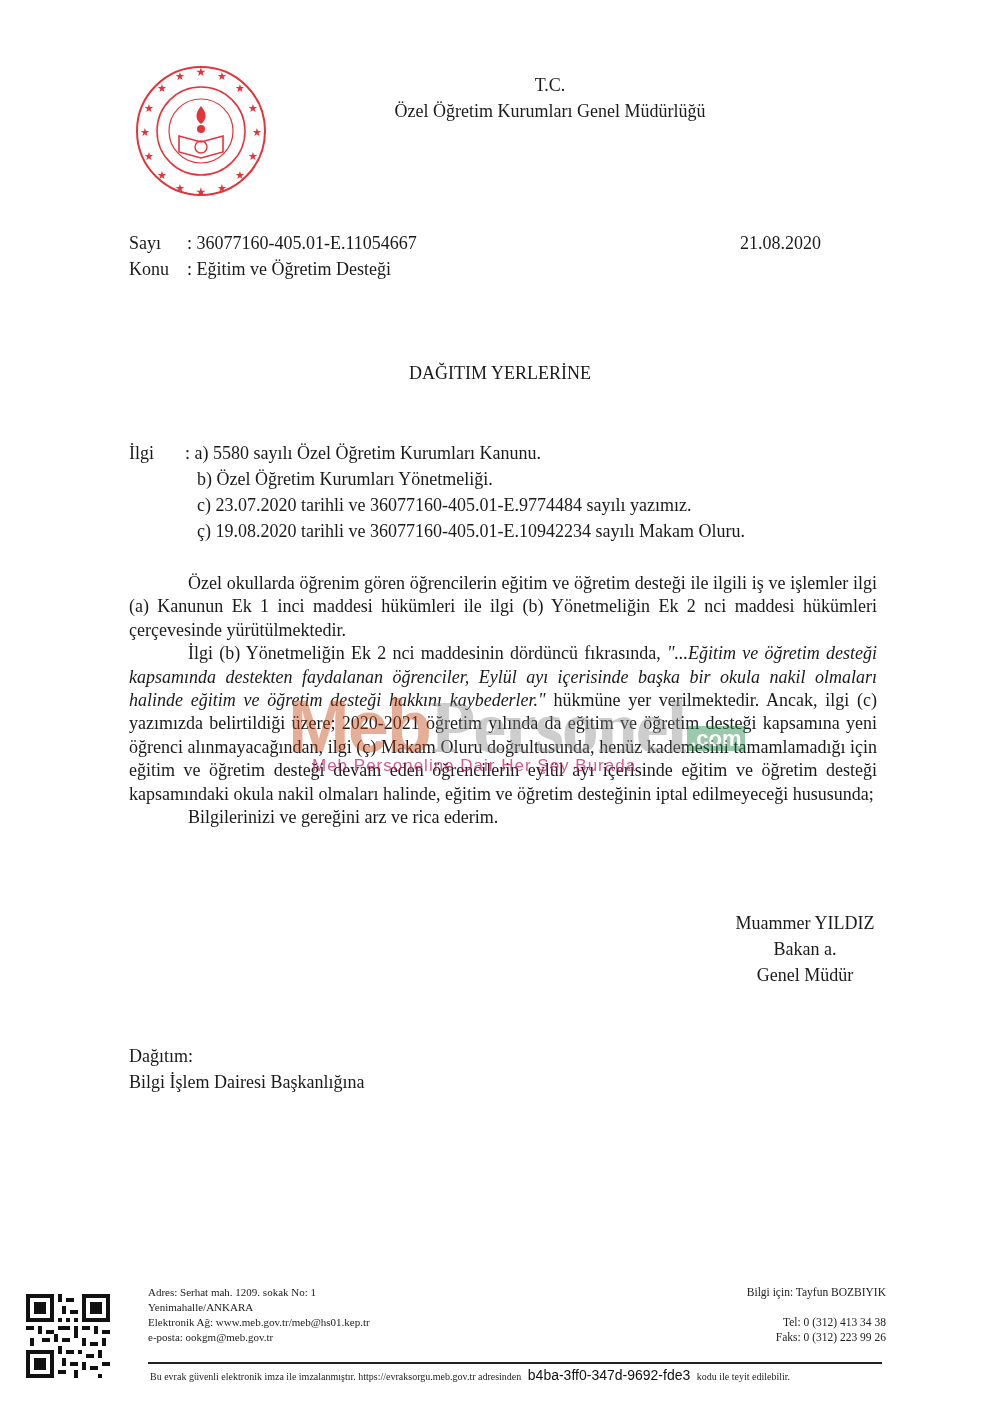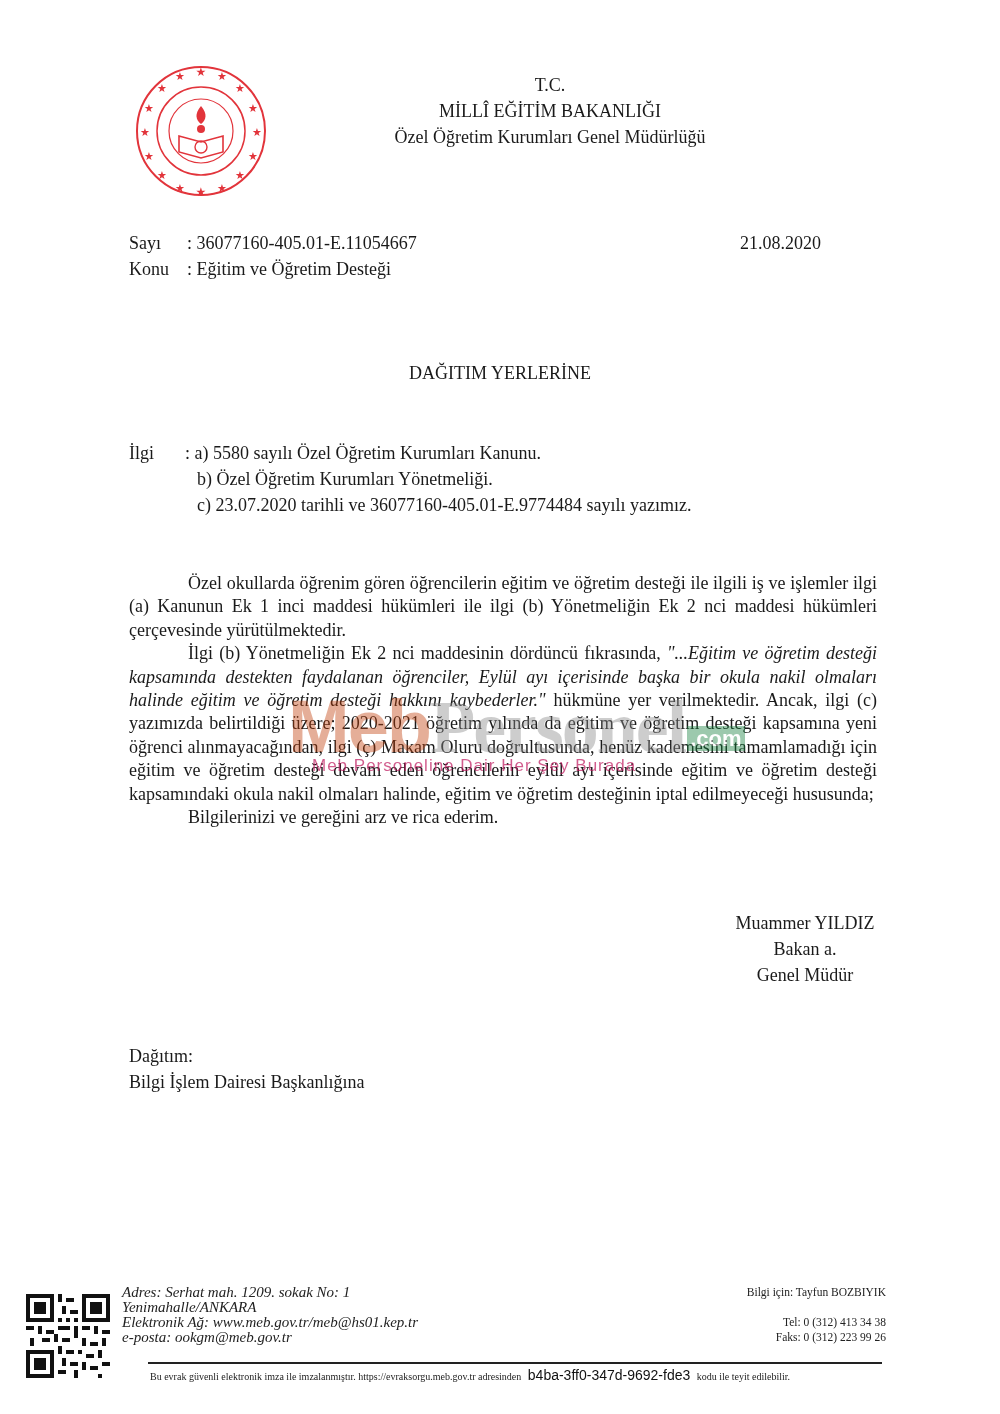--- a/index.html
+++ b/index.html
@@ -16,21 +16,21 @@
   .ilgi { left: 129px; top: 440px; font-size: 18px; line-height: 26px; }
   .ilgi .label { position: absolute; left: 0; top: 0; width: 44px; }
   .ilgi .items { position: absolute; left: 56px; top: 0; white-space: nowrap; }
   .ilgi .items div.sub { padding-left: 12px; }
   .body { left: 129px; top: 572px; width: 748px; font-size: 18px; line-height: 23.4px; text-align: justify; }
   .body p { margin: 0; text-indent: 59px; }
   .body p.last { text-align: left; }
   .body em { font-style: italic; }
   .sig { left: 700px; top: 910px; width: 210px; text-align: center; font-size: 18px; line-height: 26px; }
   .dist { left: 129px; top: 1043px; font-size: 18px; line-height: 26px; }
-  .footer-left { left: 122px; top: 1285px; font-size: 15px; line-height: 15px; color: #222; font-style: italic; }
+  .footer-left { left: 148px; top: 1285px; font-size: 11px; line-height: 15px; color: #222; }
   .footer-right { right: 114px; top: 1285px; font-size: 11.5px; line-height: 15px; text-align: right; color: #222; }
   .footer-right .gap { height: 15px; }
   .rule { left: 148px; top: 1362px; width: 734px; height: 1.5px; background: #222; }
   .verify { left: 150px; top: 1367px; width: 740px; font-size: 10px; line-height: 16px; white-space: nowrap; color: #222; }
   .verify .code { font-family: "Liberation Sans", sans-serif; font-size: 14px; margin: 0 4px; color: #111; }
   .qr { left: 26px; top: 1294px; width: 84px; height: 84px; }
   .wm { left: 288px; top: 690px; font-family: "Liberation Sans", sans-serif; font-weight: bold; font-size: 74px; line-height: 74px; letter-spacing: -2px; opacity: 0.42; white-space: nowrap; pointer-events: none; }
   .wm .a { color: #c2410c; text-align: right; }
   .wm .b { color: #8a8a8a; font-family: Liberation Serif, serif; }
   .wm .c { color: #ffffff; background: #15803d; font-size: 22px; line-height: 32px; padding: 0 3px; letter-spacing: 0; vertical-align: 6px; margin-left: 2px; }
@@ -66,21 +66,20 @@
       <path d="M67 44 C60 52 62 58 67 62 C72 58 74 52 67 44 Z"></path>
       <circle cx="67" cy="67" r="4"></circle>
       <path d="M45 74 L67 80 L89 74 L89 90 L67 96 L45 90 Z" fill="none" stroke="#e2343b" stroke-width="1.6"></path>
       <circle cx="67" cy="85" r="6" fill="none" stroke="#e2343b" stroke-width="1.4"></circle>
     </g>
   </svg>
 </div>
 
 <div class="abs header">
   <div>T.C.</div>
-  <div>MİLLÎ EĞİTİM BAKANLIĞI</div>
   <div>Özel Öğretim Kurumları Genel Müdürlüğü</div>
 </div>
 
 <div class="abs" style="left:129px; top:230px;">
   <div class="meta-row">
     <span class="meta-label">Sayı</span><span>: 36077160-405.01-E.11054667</span>
   </div>
   <div class="meta-row">
     <span class="meta-label">Konu</span><span>: Eğitim ve Öğretim Desteği</span>
   </div>
@@ -88,20 +87,21 @@
 <div class="abs date">21.08.2020</div>
 
 <div class="abs addressee">DAĞITIM YERLERİNE</div>
 
 <div class="abs ilgi">
   <div class="label">İlgi</div>
   <div class="items">
     <div>: a) 5580 sayılı Özel Öğretim Kurumları Kanunu.</div>
     <div class="sub">b) Özel Öğretim Kurumları Yönetmeliği.</div>
     <div class="sub">c) 23.07.2020 tarihli ve 36077160-405.01-E.9774484 sayılı yazımız.</div>
+    <div class="sub">ç) 19.08.2020 tarihli ve 36077160-405.01-E.10942234 sayılı Makam Oluru.</div>
   </div>
 </div>
 
 <div class="abs body">
   <p>Özel okullarda öğrenim gören öğrencilerin eğitim ve öğretim desteği ile ilgili iş ve işlemler ilgi (a) Kanunun Ek 1 inci maddesi hükümleri ile ilgi (b) Yönetmeliğin Ek 2 nci maddesi hükümleri çerçevesinde yürütülmektedir.</p>
   <p><span>İlgi (b) Yönetmeliğin Ek 2 nci maddesinin dördüncü fıkrasında, </span><em>"...Eğitim ve öğretim desteği kapsamında destekten faydalanan öğrenciler, Eylül ayı içerisinde başka bir okula nakil olmaları halinde eğitim ve öğretim desteği hakkını kaybederler."</em><span> hükmüne yer verilmektedir. Ancak, ilgi (c) yazımızda belirtildiği üzere; 2020-2021 öğretim yılında da eğitim ve öğretim desteği kapsamına yeni öğrenci alınmayacağından, ilgi (ç) Makam Oluru doğrultusunda, henüz kademesini tamamlamadığı için eğitim ve öğretim desteği devam eden öğrencilerin eylül ayı içerisinde eğitim ve öğretim desteği kapsamındaki okula nakil olmaları halinde, eğitim ve öğretim desteğinin iptal edilmeyeceği hususunda;</span></p>
   <p class="last">Bilgilerinizi ve gereğini arz ve rica ederim.</p>
 </div>
 
 <div class="abs wm"><span class="a">Meb</span><span class="b">Personel</span><span class="c">.com</span></div>

